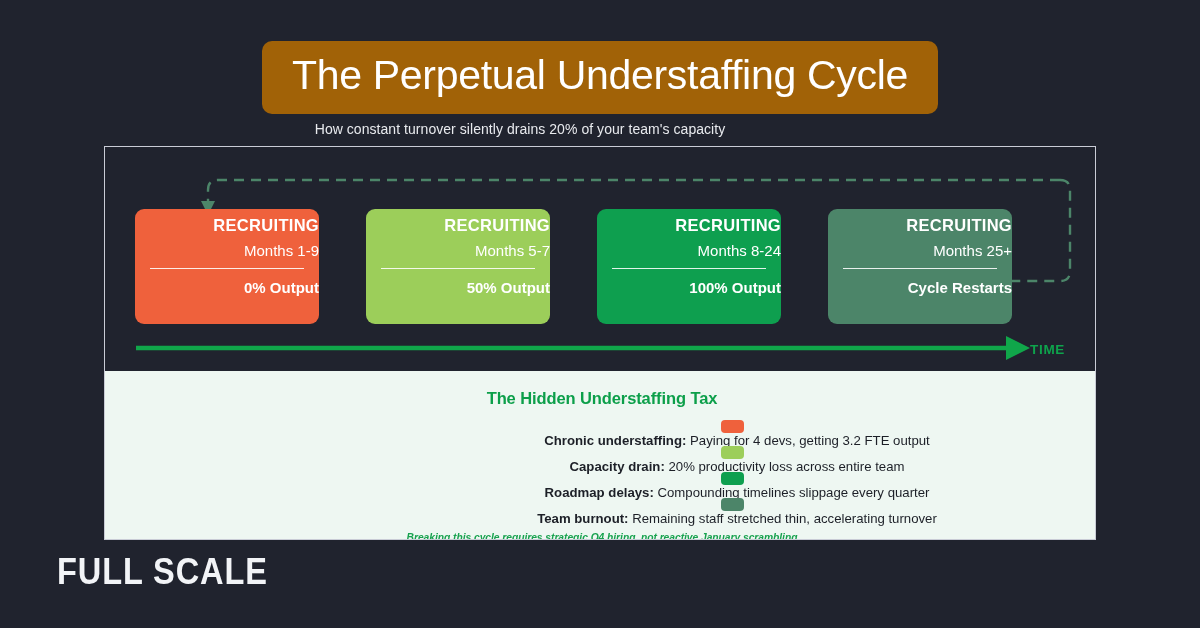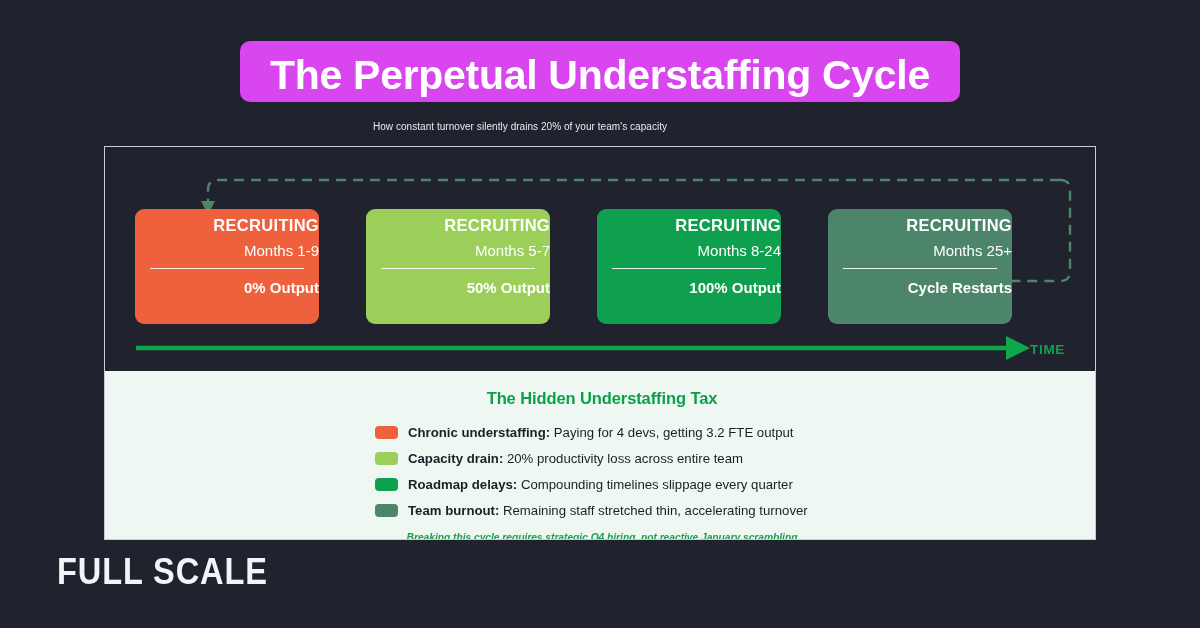--- a/index.html
+++ b/index.html
@@ -18,37 +18,37 @@
   
   .title-wrap {
     position: absolute;
     top: 41px;
     left: 0;
     width: 1200px;
     text-align: center;
   }
   .title-banner {
     display: inline-block;
-    background: #d946ef;
+    background: #a16207;
     border-radius: 10px;
-    padding: 13px 30px 5px 30px;
+    padding: 13px 30px 17px 30px;
     color: #ffffff;
     font-size: 41px;
-    font-weight: bold;
+    font-weight: normal;
     letter-spacing: -0.3px;
     line-height: 1.05;
   }
   .subtitle {
     position: absolute;
     top: 121px;
     left: 0;
     width: 1040px;
     text-align: center;
     color: #e8eaee;
-    font-size: 10px;
+    font-size: 14px;
     letter-spacing: 0.05px;
   }
 
   
   .panel {
     position: absolute;
     left: 104px;
     top: 146px;
     width: 992px;
     height: 394px;
@@ -164,20 +164,21 @@
   }
   .legend-list {
     margin-top: 12px;
     padding-left: 270px;
   }
   .legend-item {
     display: flex;
     align-items: center;
     height: 24px;
     margin-bottom: 2px;
+    flex-direction: column;
   }
   .swatch {
     width: 23px;
     height: 13px;
     border-radius: 4px;
     flex: 0 0 auto;
     margin-right: 10px;
   }
   .legend-text {
     font-size: 13.2px;

